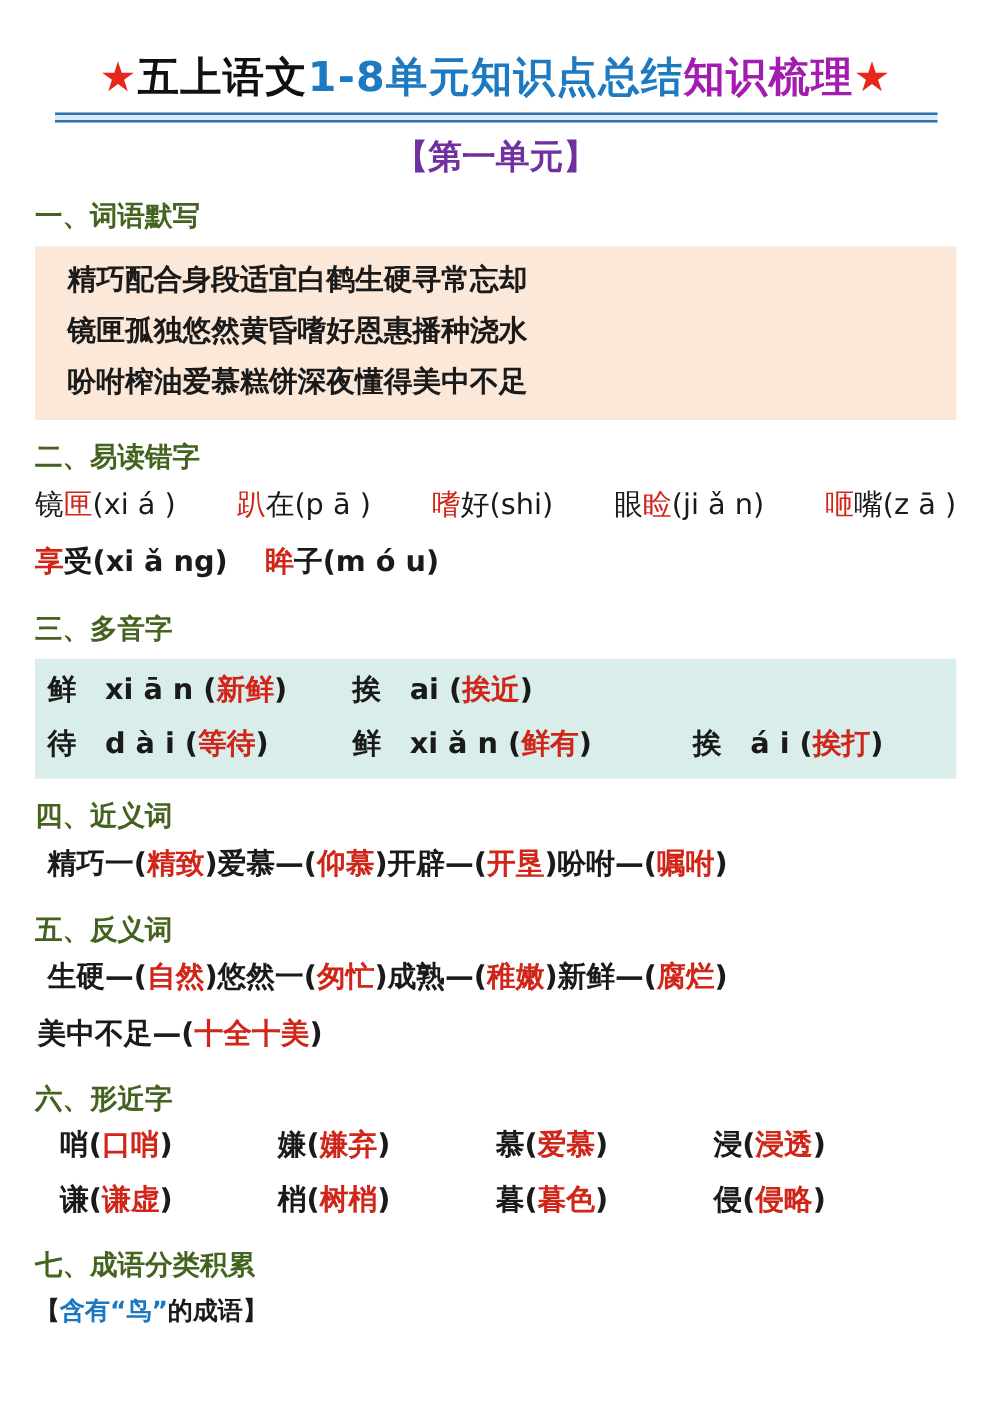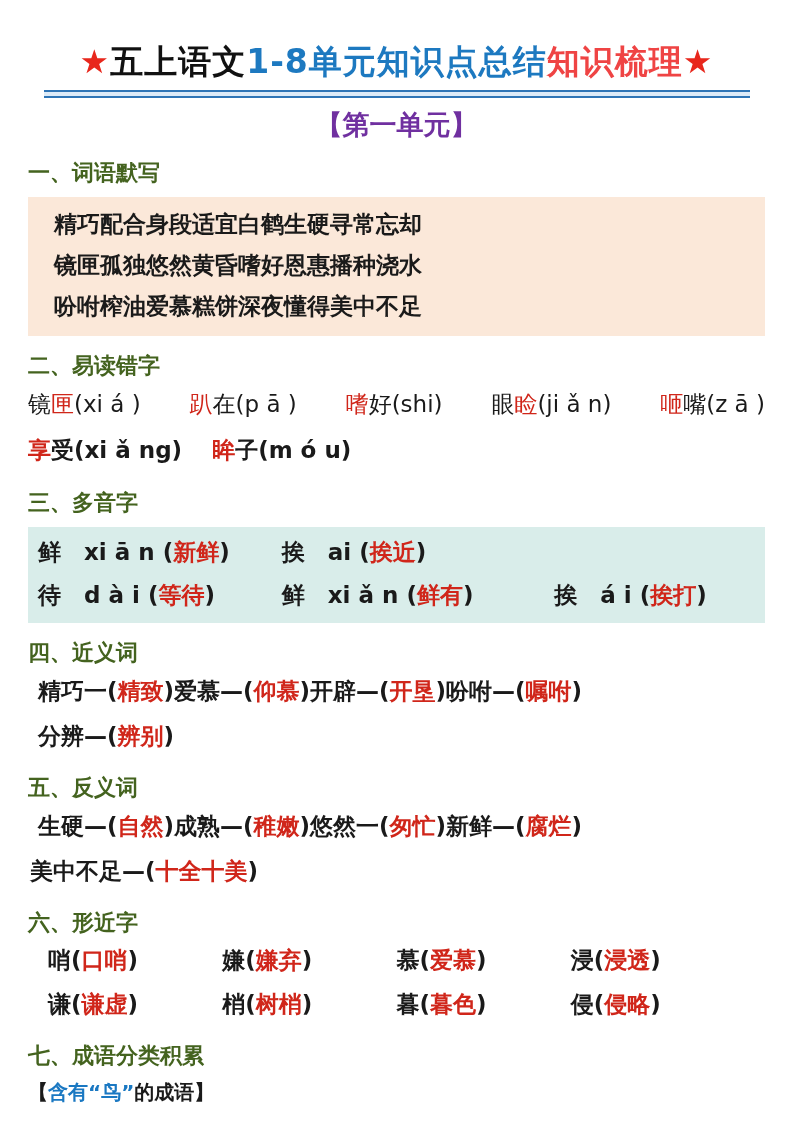--- a/index.html
+++ b/index.html
@@ -4,21 +4,21 @@
 <style>
   html,body{margin:0;padding:0;background:#ffffff;}
   body{width:793px;height:1122px;font-family:"DejaVu Sans",sans-serif;color:#1a1a1a;overflow:hidden;}
   .page{padding:40px 28px 0 28px;box-sizing:border-box;}
 
   
   .title-line{text-align:center;font-size:33px;font-weight:bold;letter-spacing:1px;white-space:nowrap;}
   .t-star{color:#e8271c;}
   .t-black{color:#111111;}
   .t-blue{color:#1d79c0;}
-  .t-red{color:#ef4444;}
+  .t-red{color:#a21caf;}
   .dbl-rule{width:706px;margin:5px auto 0 auto;height:4px;border-top:2px solid #2e74b5;border-bottom:2px solid #2e74b5;background:#dceaf7;}
   .unit-title{text-align:center;font-size:27px;font-weight:bold;color:#7030a0;margin-top:9px;}
 
   
   .sec-h{font-size:22px;font-weight:bold;color:#44631f;margin-top:15px;}
 
   
   .peach-box{background:#fbe8d9;margin-top:9px;padding:7px 26px 9px 26px;}
   .cyan-box{background:#d9edea;margin-top:9px;padding:4px 10px 6px 10px;}
 
@@ -107,29 +107,26 @@
     </div>
   </div>
 
   <div class="sec-h">四、近义词</div>
   <div class="row-sb pad-h" style="line-height:46px;">
     <span><span>精巧一</span><span>(</span><span class="red">精致</span><span>)</span></span>
     <span><span>爱慕—</span><span>(</span><span class="red">仰慕</span><span>)</span></span>
     <span><span>开辟—</span><span>(</span><span class="red">开垦</span><span>)</span></span>
     <span><span>吩咐—</span><span>(</span><span class="red">嘱咐</span><span>)</span></span>
   </div>
-  <div class="row-left pad-h">
-    <span><span>分辨—</span><span>(</span><span class="red">辨别</span><span>)</span></span>
-  </div>
 
   <div class="sec-h">五、反义词</div>
   <div class="row-sb pad-h" style="line-height:46px;">
     <span><span>生硬—</span><span>(</span><span class="red">自然</span><span>)</span></span>
+    <span><span>悠然一</span><span>(</span><span class="red">匆忙</span><span>)</span></span>
     <span><span>成熟—</span><span>(</span><span class="red">稚嫩</span><span>)</span></span>
-    <span><span>悠然一</span><span>(</span><span class="red">匆忙</span><span>)</span></span>
     <span><span>新鲜—</span><span>(</span><span class="red">腐烂</span><span>)</span></span>
   </div>
   <div class="row-left" style="padding:0 2px;">
     <span><span>美中不足—</span><span>(</span><span class="red">十全十美</span><span>)</span></span>
   </div>
 
   <div class="sec-h">六、形近字</div>
   <div class="row-grid4">
     <span><span>哨</span><span>(</span><span class="red">口哨</span><span>)</span></span>
     <span><span>嫌</span><span>(</span><span class="red">嫌弃</span><span>)</span></span>

